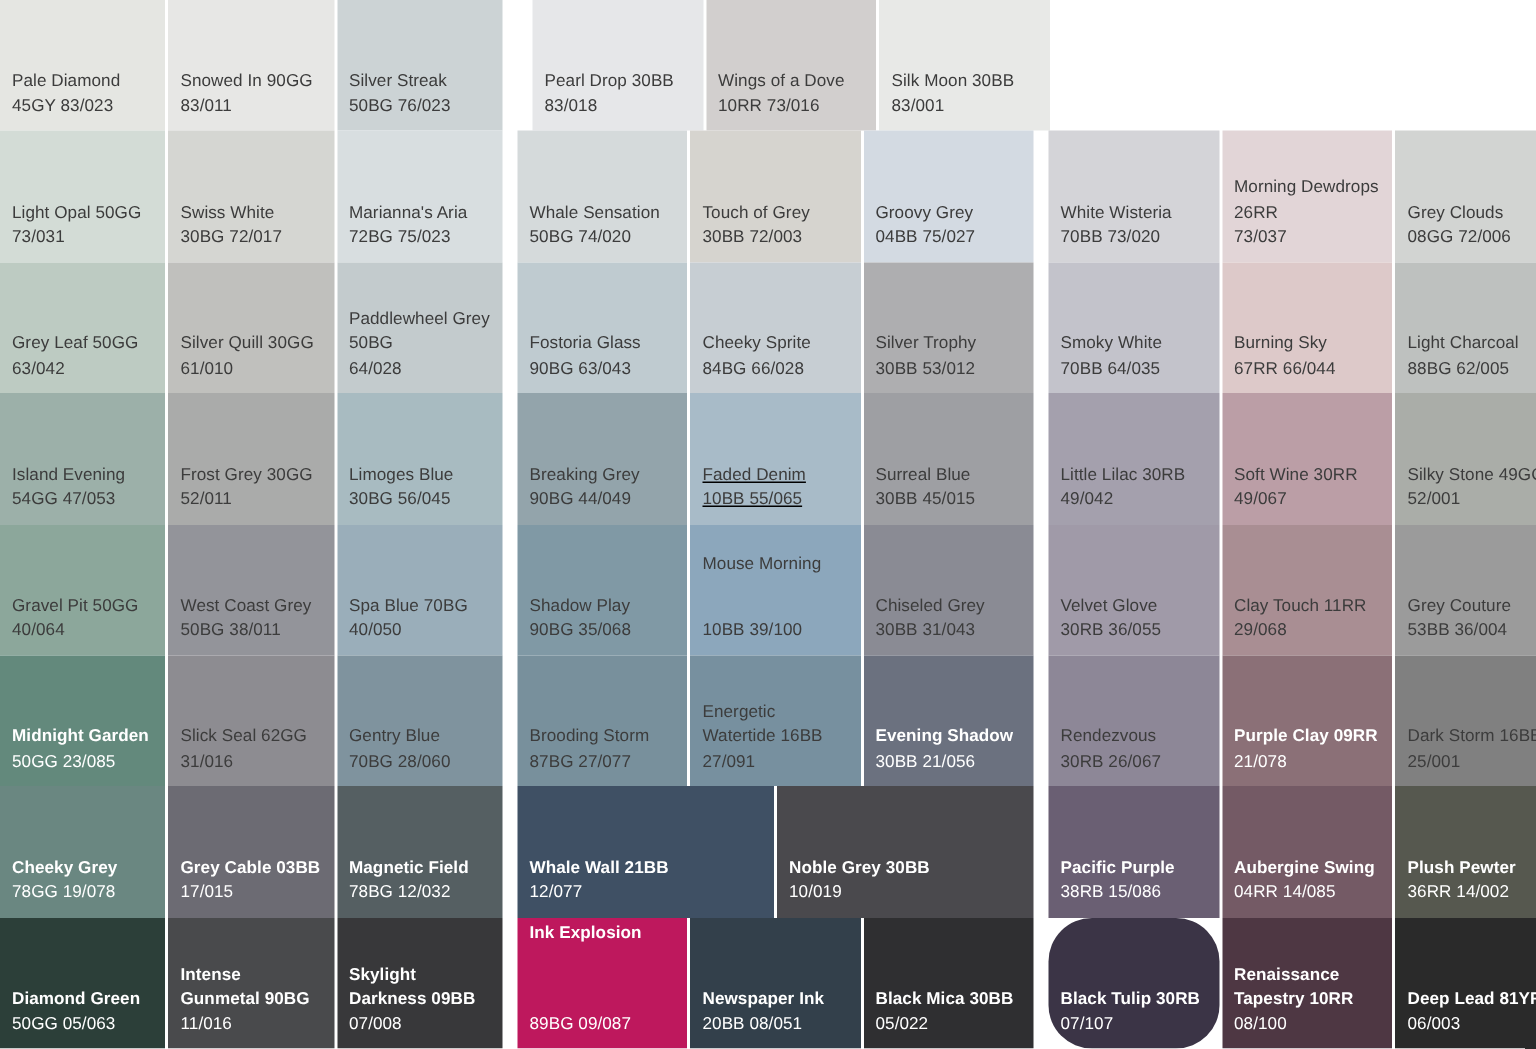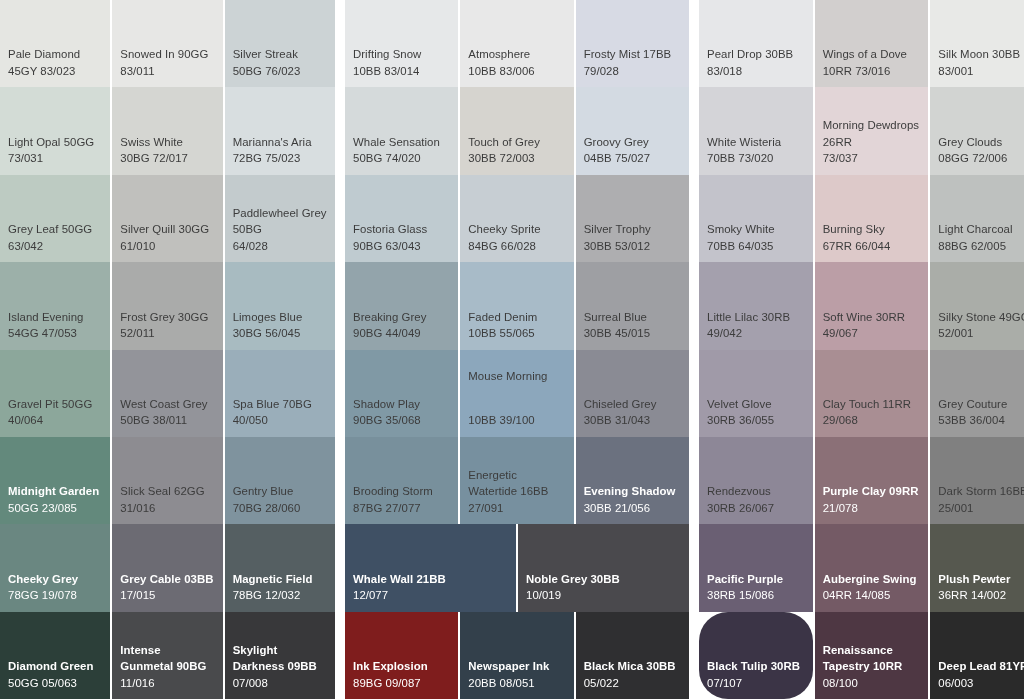--- a/index.html
+++ b/index.html
@@ -83,34 +83,20 @@
         <div class="swatch dark-text" style="background: rgb(231, 231, 229);">
           <div class="swatch-label swatch-name">Snowed In 90GG</div>
           <div class="swatch-label swatch-code">83/011</div>
         </div>
         <div class="swatch dark-text" style="background: rgb(204, 211, 213);">
           <div class="swatch-label swatch-name">Silver Streak</div>
           <div class="swatch-label swatch-code">50BG 76/023</div>
         </div>
       </div>
       <div class="group-gap"></div>
-      <div class="col-group group-b">
-        <div class="swatch dark-text" style="background: rgb(230, 232, 233);">
-          <div class="swatch-label swatch-name">Drifting Snow</div>
-          <div class="swatch-label swatch-code">10BB 83/014</div>
-        </div>
-        <div class="swatch dark-text" style="background: rgb(232, 232, 232);">
-          <div class="swatch-label swatch-name">Atmosphere</div>
-          <div class="swatch-label swatch-code">10BB 83/006</div>
-        </div>
-        <div class="swatch dark-text" style="background: rgb(215, 218, 228);">
-          <div class="swatch-label swatch-name">Frosty Mist 17BB</div>
-          <div class="swatch-label swatch-code">79/028</div>
-        </div>
-      </div>
       <div class="group-gap"></div>
       <div class="col-group group-c">
         <div class="swatch dark-text" style="background: rgb(230, 231, 233);">
           <div class="swatch-label swatch-name">Pearl Drop 30BB</div>
           <div class="swatch-label swatch-code">83/018</div>
         </div>
         <div class="swatch dark-text" style="background: rgb(210, 207, 206);">
           <div class="swatch-label swatch-name">Wings of a Dove</div>
           <div class="swatch-label swatch-code">10RR 73/016</div>
         </div>
@@ -226,21 +212,21 @@
           <div class="swatch-label swatch-name">Limoges Blue</div>
           <div class="swatch-label swatch-code">30BG 56/045</div>
         </div>
       </div>
       <div class="group-gap"></div>
       <div class="col-group group-b">
         <div class="swatch dark-text" style="background: rgb(147, 164, 171);">
           <div class="swatch-label swatch-name">Breaking Grey</div>
           <div class="swatch-label swatch-code">90BG 44/049</div>
         </div>
-        <div class="swatch dark-text" style="background: rgb(168, 187, 200);">
+        <div class="swatch dark-text" style="background: rgb(168, 187, 200); text-decoration: underline;">
           <div class="swatch-label swatch-name">Faded Denim</div>
           <div class="swatch-label swatch-code">10BB 55/065</div>
         </div>
         <div class="swatch dark-text" style="background: rgb(158, 159, 163);">
           <div class="swatch-label swatch-name">Surreal Blue</div>
           <div class="swatch-label swatch-code">30BB 45/015</div>
         </div>
       </div>
       <div class="group-gap"></div>
       <div class="col-group group-c">
@@ -402,21 +388,21 @@
           <div class="swatch-label swatch-name">Intense Gunmetal 90BG</div>
           <div class="swatch-label swatch-code">11/016</div>
         </div>
         <div class="swatch light-text" style="background: rgb(56, 56, 58);">
           <div class="swatch-label swatch-name">Skylight Darkness 09BB</div>
           <div class="swatch-label swatch-code">07/008</div>
         </div>
       </div>
       <div class="group-gap"></div>
       <div class="col-group group-b">
-        <div class="swatch light-text" style="background: #7f1d1d;">
+        <div class="swatch light-text" style="background: #be185d; gap: 44px;">
           <div class="swatch-label swatch-name">Ink Explosion</div>
           <div class="swatch-label swatch-code">89BG 09/087</div>
         </div>
         <div class="swatch light-text" style="background: rgb(51, 64, 75);">
           <div class="swatch-label swatch-name">Newspaper Ink</div>
           <div class="swatch-label swatch-code">20BB 08/051</div>
         </div>
         <div class="swatch light-text" style="background: rgb(47, 47, 49);">
           <div class="swatch-label swatch-name">Black Mica 30BB</div>
           <div class="swatch-label swatch-code">05/022</div>

